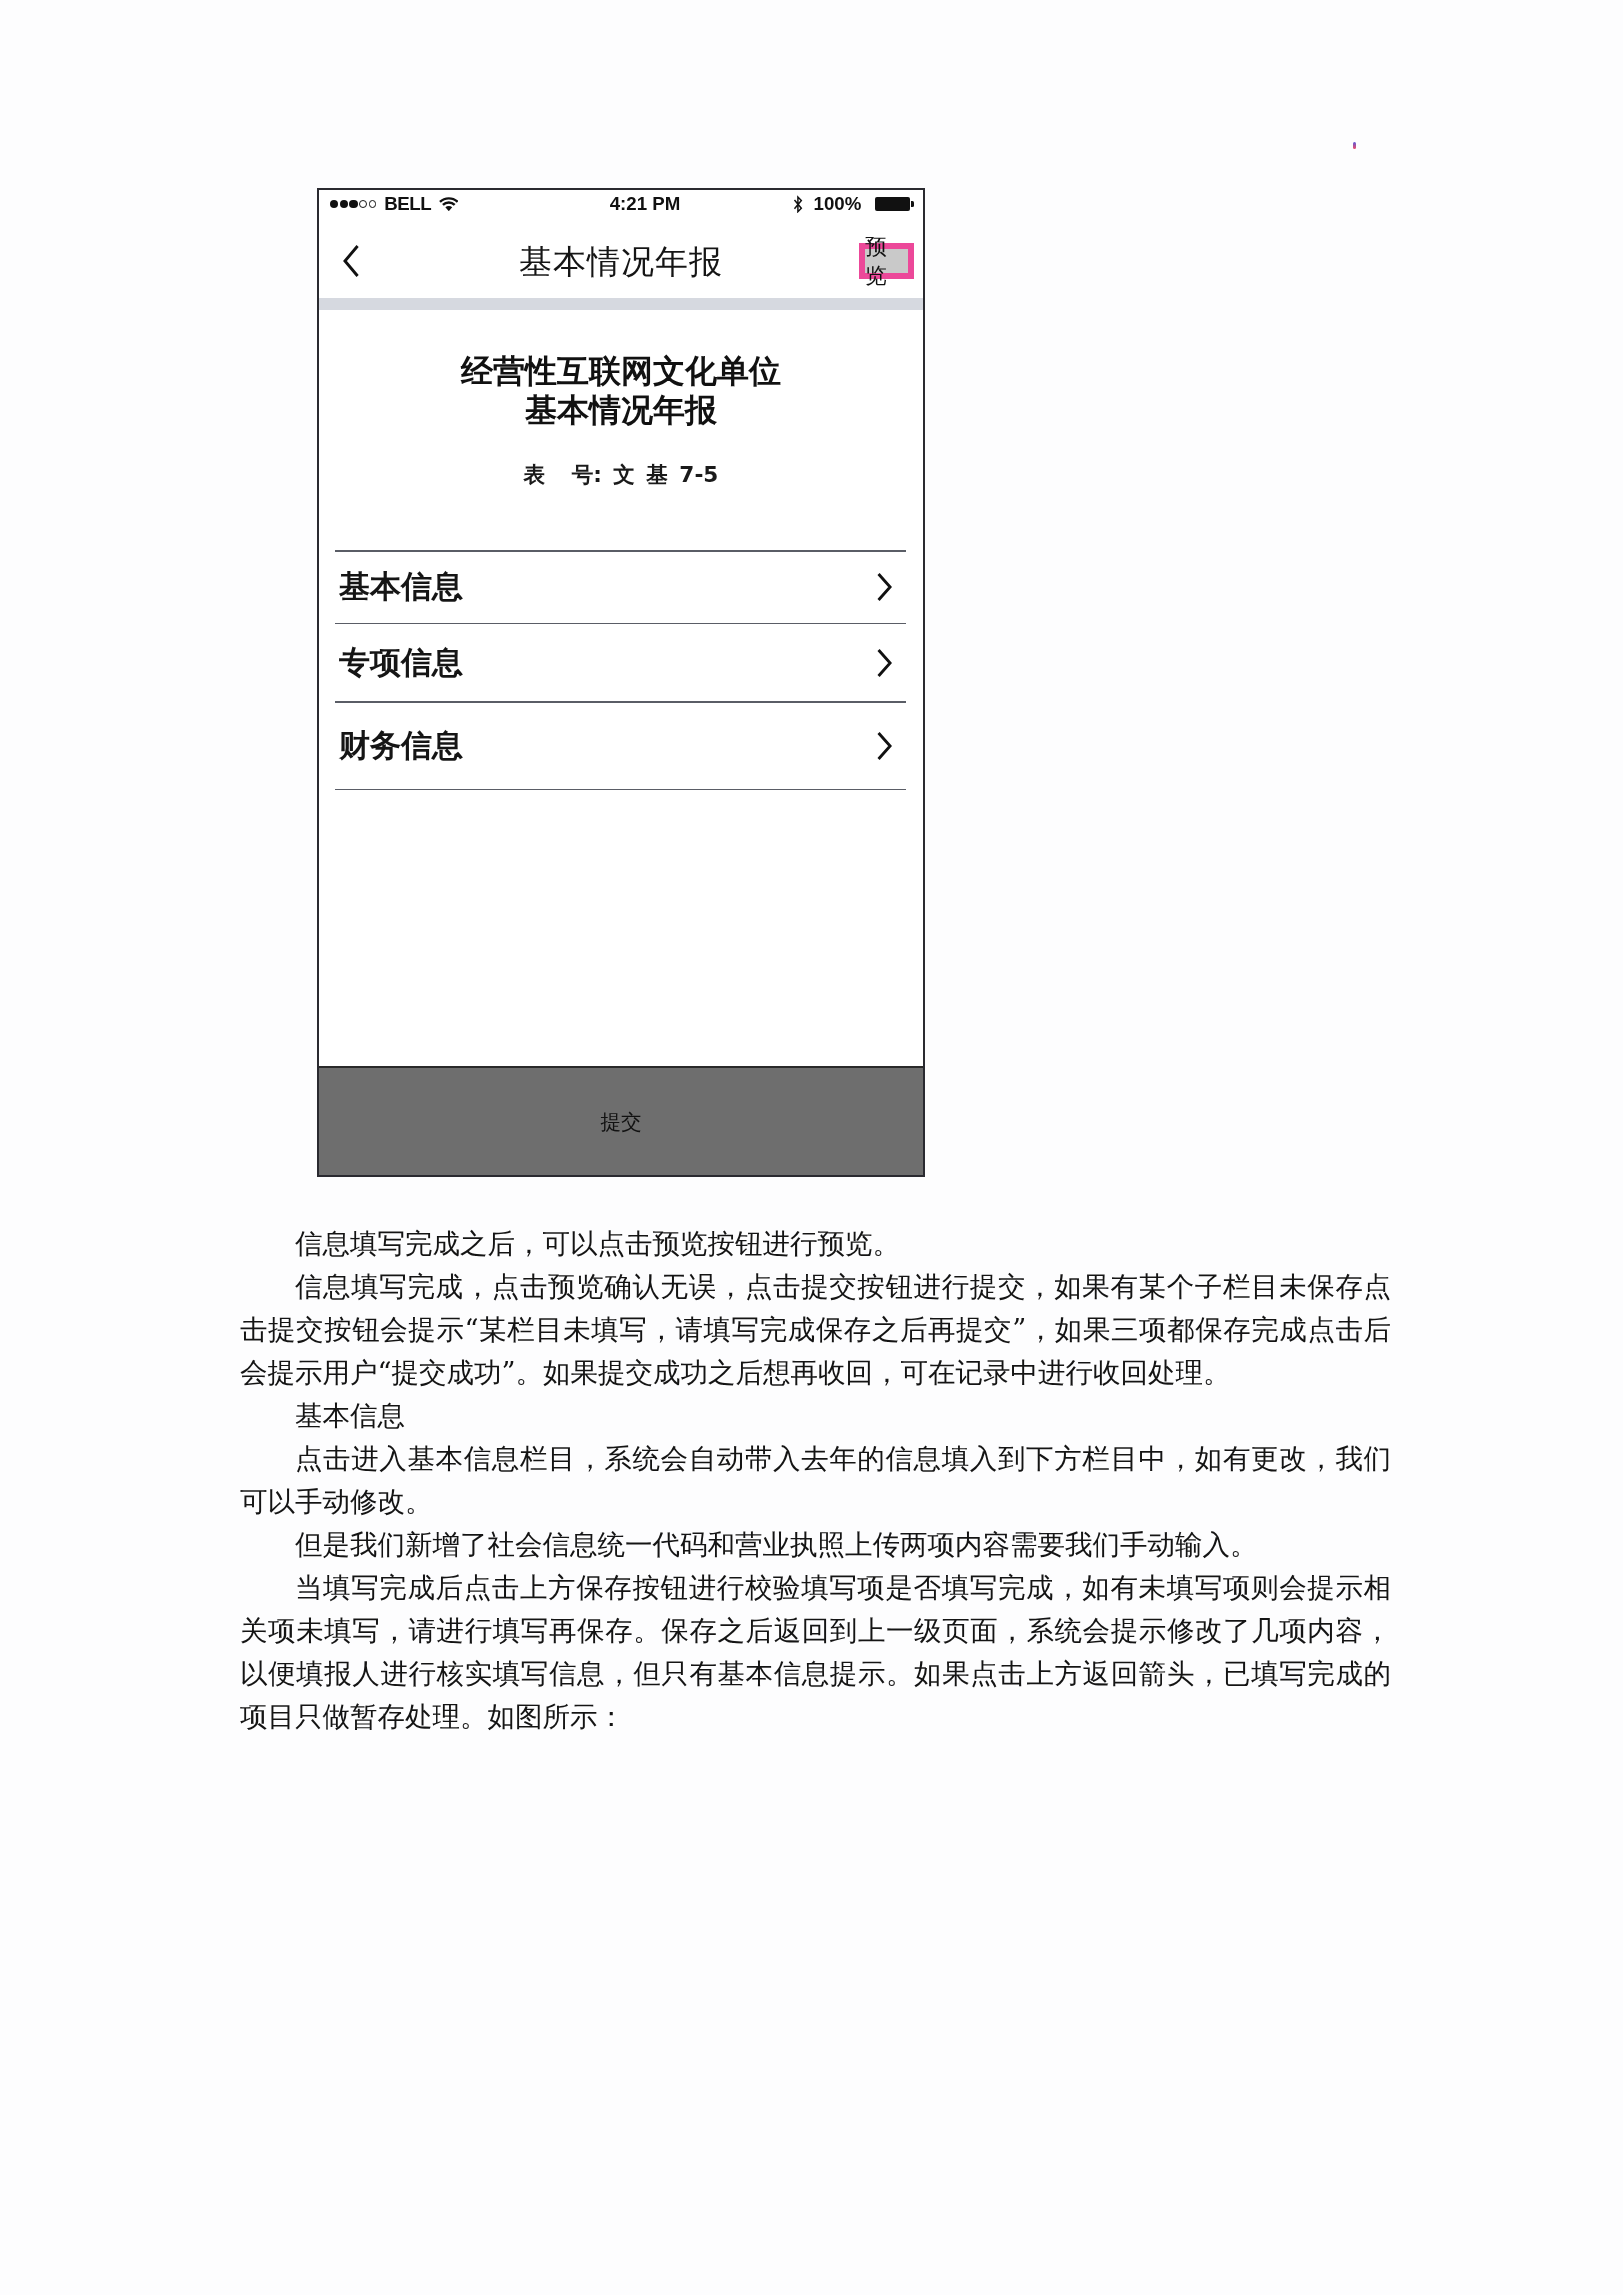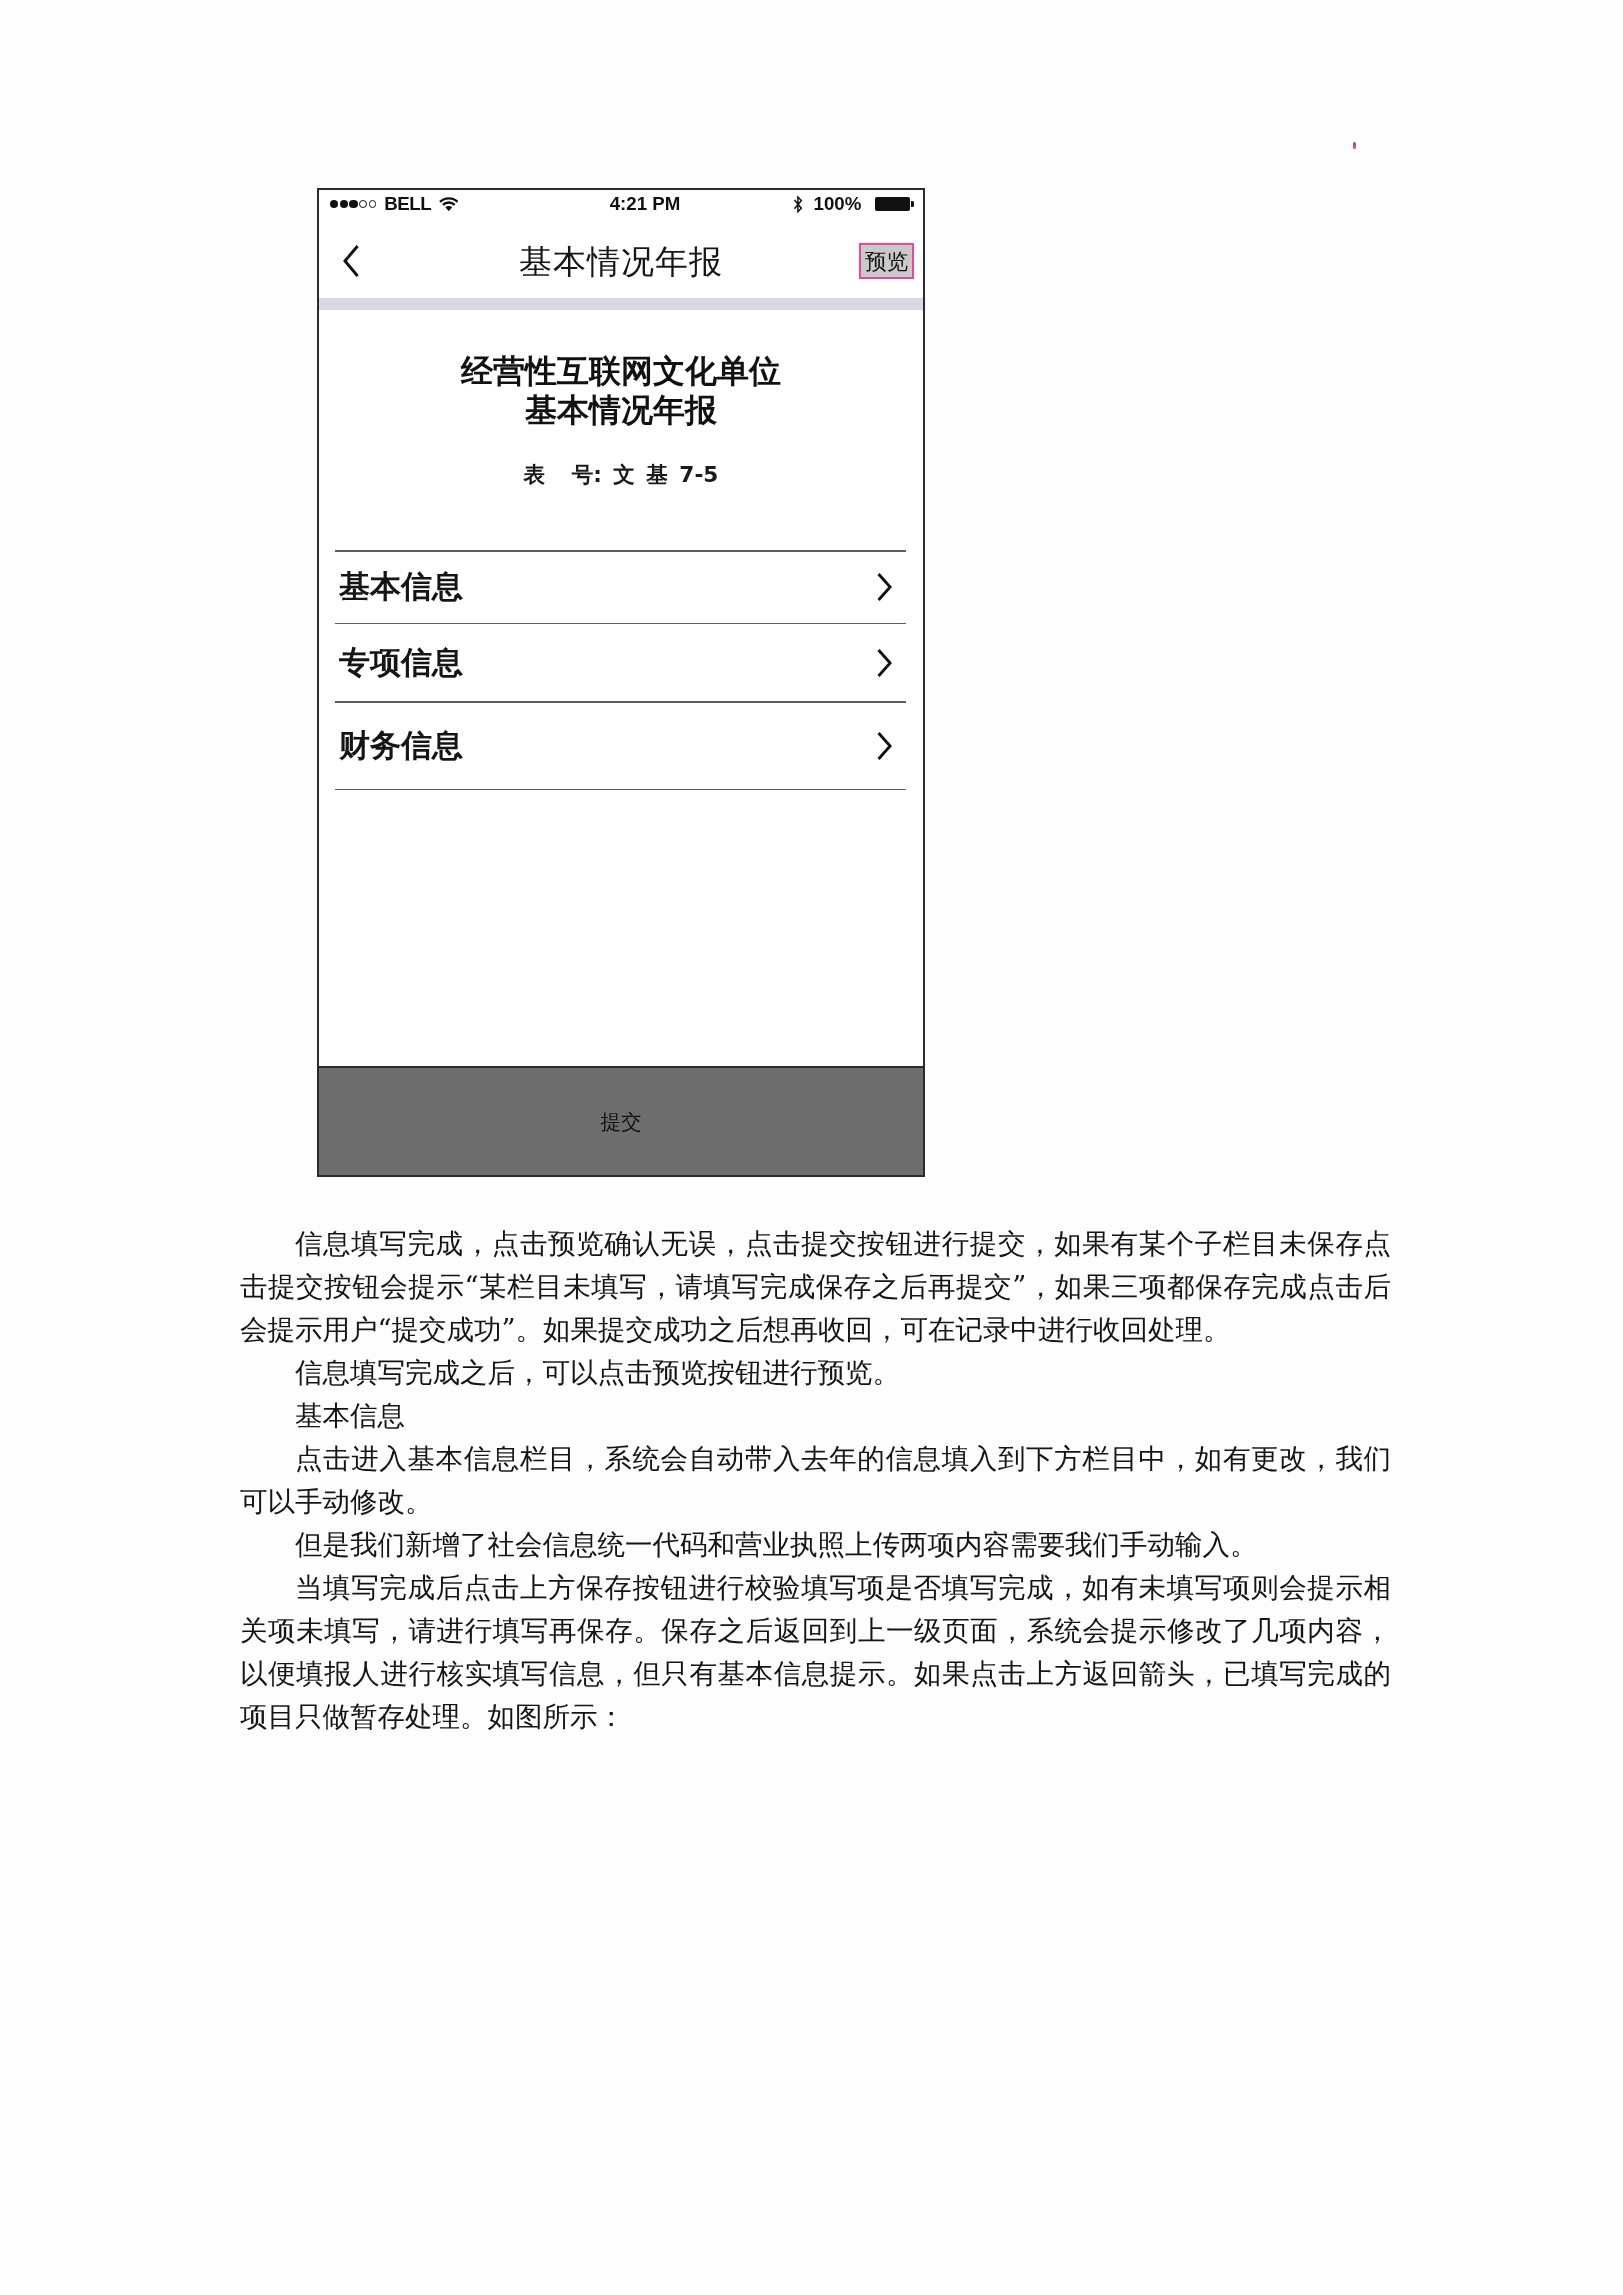--- a/index.html
+++ b/index.html
@@ -52,21 +52,21 @@
 
   .nav-bar { position: absolute; left: 0; right: 0; top: 26.5px; height: 82px; }
   .back-btn { position: absolute; left: 21.6px; top: 27.5px; width: 19.6px; height: 34px; cursor: pointer; }
   .nav-title {
     position: absolute; left: 0; right: 0; top: 23.6px;
     text-align: center; font-size: 33px; color: #151515; letter-spacing: 1px;
   }
   .preview-btn {
     position: absolute; right: 8.8px; top: 26.5px;
     width: 55px; height: 36px; box-sizing: border-box;
-    border: 2px solid #ec4899;
+    border: 6px solid #ec4899;
     background: #c9c9c9;
     font-size: 21.6px; color: #111;
     display: flex; align-items: center; justify-content: center;
     cursor: pointer;
   }
   .nav-sep {
     position: absolute; left: 0; right: 0; top: 108px; height: 12.3px;
     background: #d6d9e0;
   }
 
@@ -182,21 +182,21 @@
           <path d="M5 4 L29 31 L5 58" stroke="#111" stroke-width="6" fill="none"></path>
         </svg>
       </div>
       <div class="menu-divider"></div>
     </div>
 
     <div class="submit-bar">提交</div>
   </div>
 
   <div class="doc">
+    <p>信息填写完成之后，可以点击预览按钮进行预览。</p>
     <p>信息填写完成，点击预览确认无误，点击提交按钮进行提交，如果有某个子栏目未保存点击提交按钮会提示“某栏目未填写，请填写完成保存之后再提交”，如果三项都保存完成点击后会提示用户“提交成功”。如果提交成功之后想再收回，可在记录中进行收回处理。</p>
-    <p>信息填写完成之后，可以点击预览按钮进行预览。</p>
     <p>基本信息</p>
     <p>点击进入基本信息栏目，系统会自动带入去年的信息填入到下方栏目中，如有更改，我们可以手动修改。</p>
     <p>但是我们新增了社会信息统一代码和营业执照上传两项内容需要我们手动输入。</p>
     <p>当填写完成后点击上方保存按钮进行校验填写项是否填写完成，如有未填写项则会提示相关项未填写，请进行填写再保存。保存之后返回到上一级页面，系统会提示修改了几项内容，以便填报人进行核实填写信息，但只有基本信息提示。如果点击上方返回箭头，已填写完成的项目只做暂存处理。如图所示：</p>
   </div>
 </div>
 
 
 </body></html>

